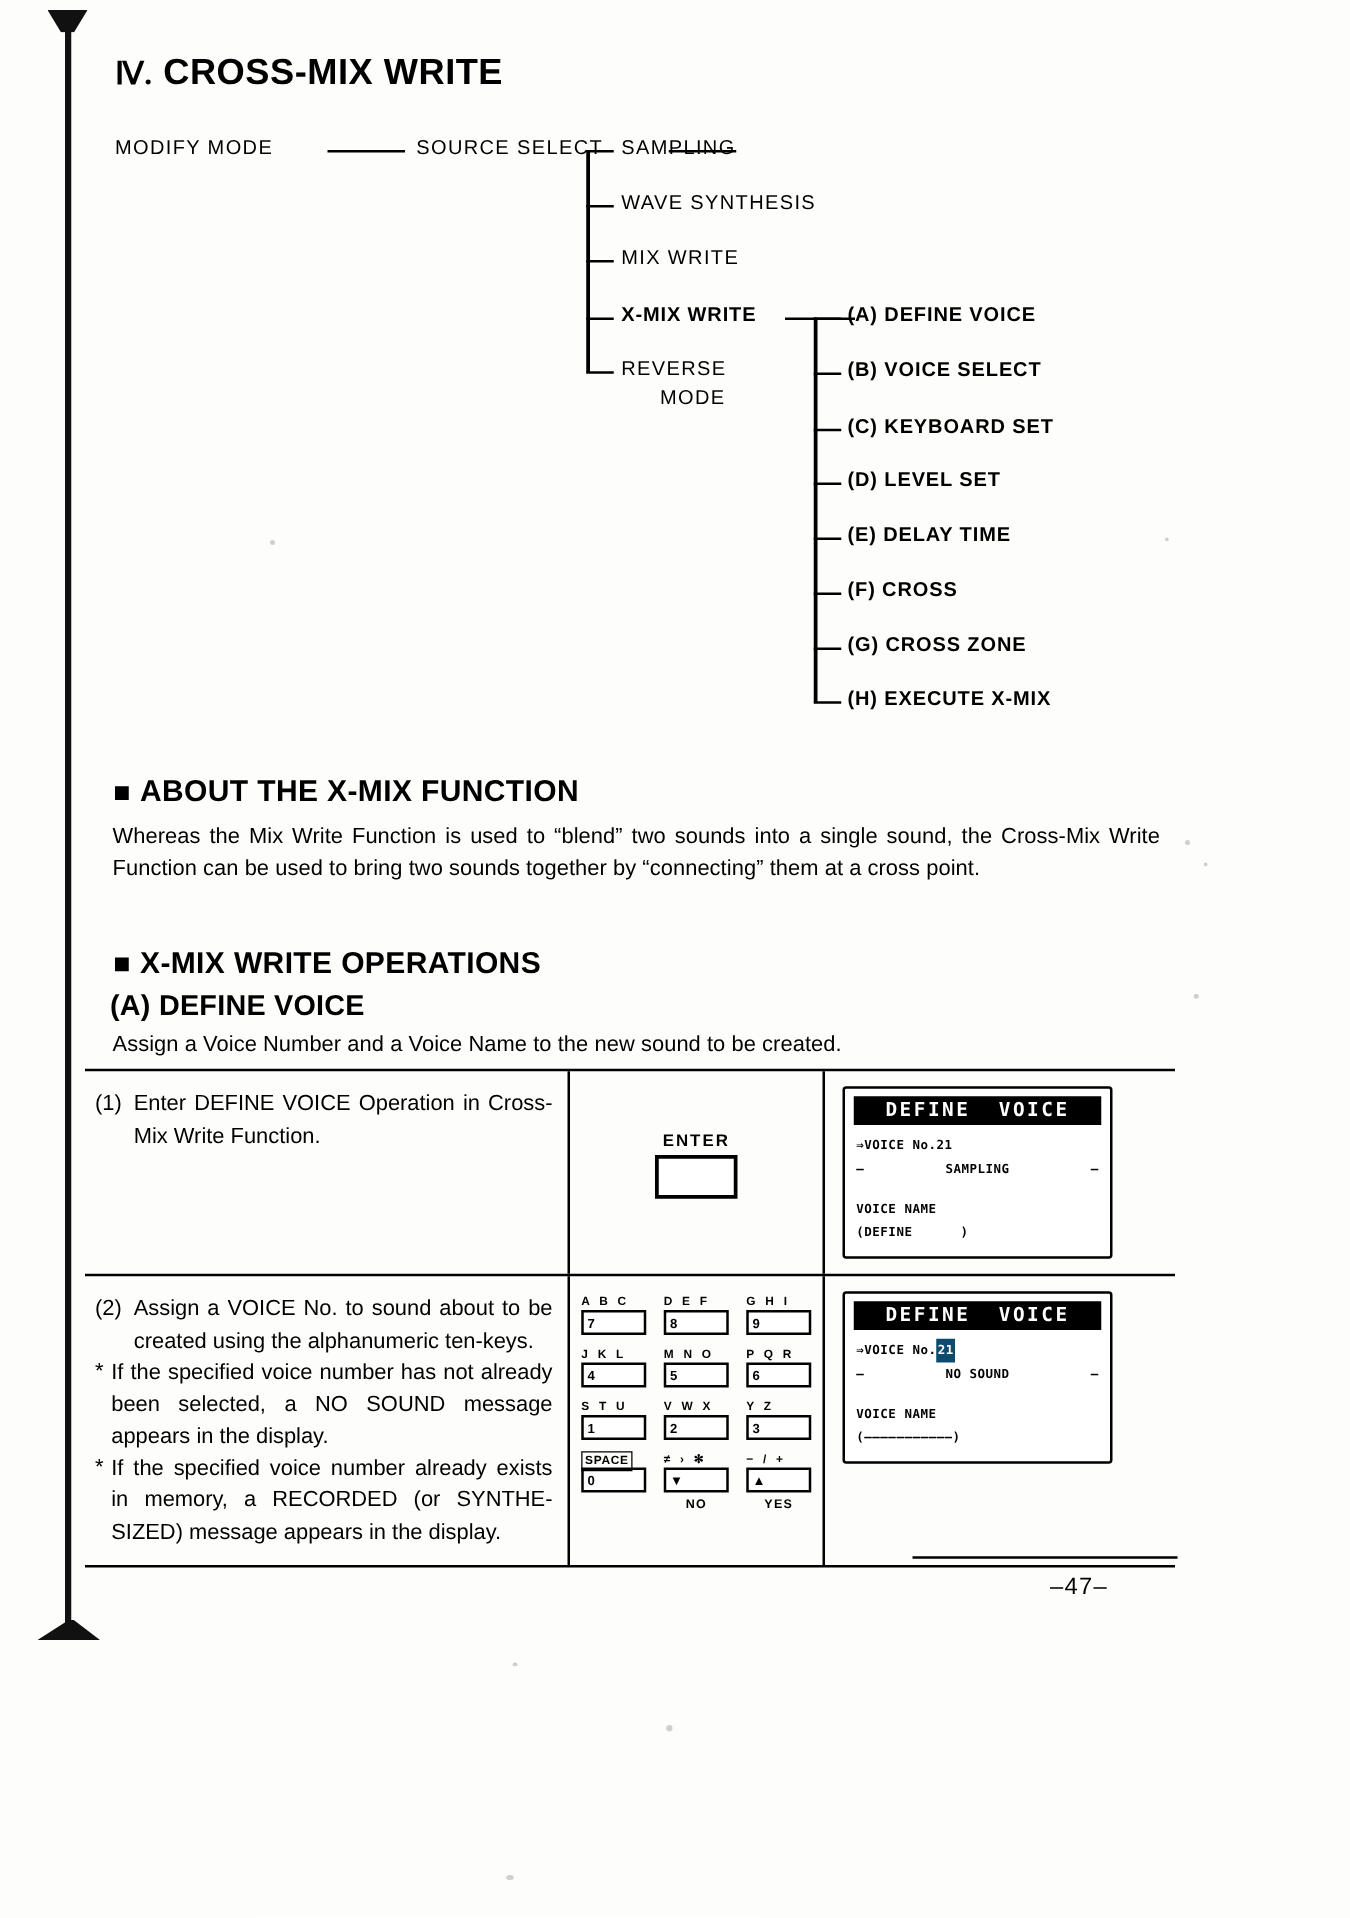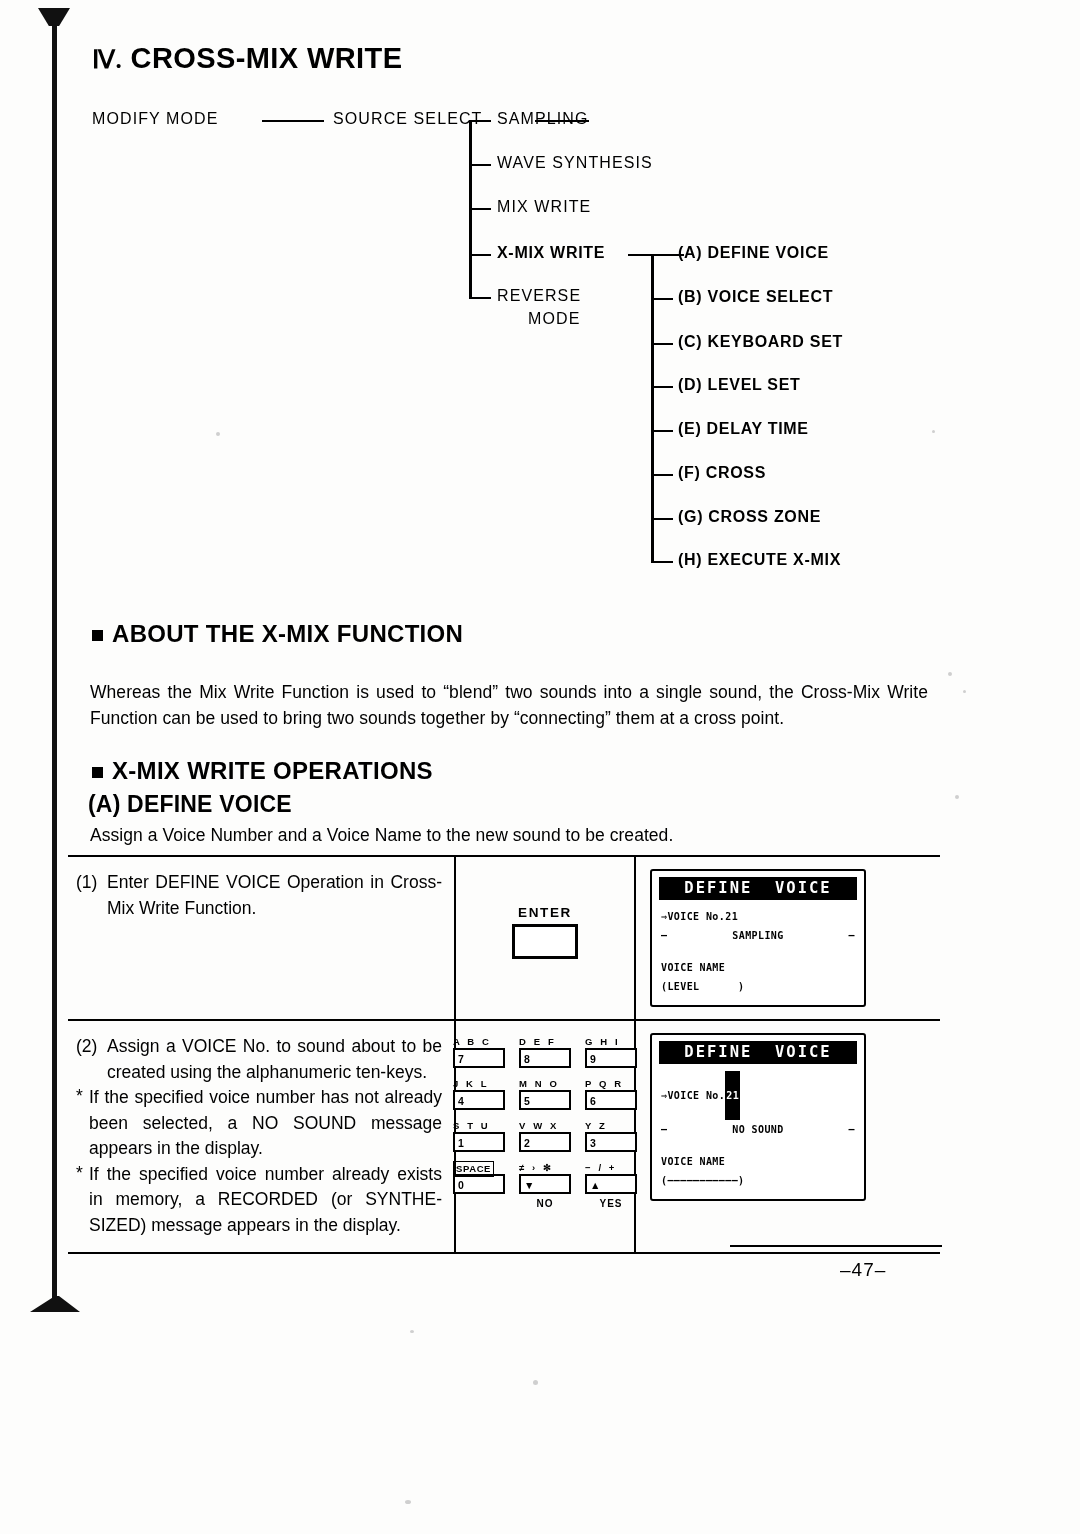--- a/index.html
+++ b/index.html
@@ -139,21 +139,21 @@
   .op-row.divided {
     border-top: 2.2px solid #000;
   }
   .cell-text {
     width: 388px;
     box-sizing: border-box;
     padding: 13px 12px 14px 8px;
     border-right: 2.2px solid #000;
   }
   .cell-keys {
-    width: 180px;
+    width: 204px;
     box-sizing: border-box;
     border-right: 2.2px solid #000;
     position: relative;
   }
   .cell-lcd {
     flex: 1;
     box-sizing: border-box;
     padding: 12px 0 12px 14px;
     position: relative;
   }
@@ -291,23 +291,23 @@
   .lcd-gap {
     height: 13px;
   }
   .lcd-row-flank {
     display: flex;
     align-items: center;
     justify-content: space-between;
   }
   .blink {
     display: inline-block;
-    background: #000000;
+    background: #0c4a6e;
     color: #fff;
-    padding: 15px 1px;
+    padding: 0 1px;
   }
 
   
   #page-rule {
     position: absolute;
     left: 730px;
     top: 1245px;
     width: 212px;
     height: 2px;
     background: #000;
@@ -383,21 +383,21 @@
   <div class="tree-label bold" style="left:678px;top:376px;">(D) LEVEL SET</div>
   <div class="tree-label bold" style="left:678px;top:420px;">(E) DELAY TIME</div>
   <div class="tree-label bold" style="left:678px;top:464px;">(F) CROSS</div>
   <div class="tree-label bold" style="left:678px;top:508px;">(G) CROSS ZONE</div>
   <div class="tree-label bold" style="left:678px;top:551px;">(H) EXECUTE X-MIX</div>
 </div>
 
 <div class="section-head" style="left:92px;top:620px;">
   <span class="bullet-sq"></span><span>ABOUT THE X-MIX FUNCTION</span>
 </div>
-<div class="body-par jt" style="left:90px;top:655px;width:838px;margin-top:24px;">Whereas the Mix Write Function is used to “blend” two sounds into a single sound, the Cross-Mix Write Function can be used to bring two sounds together by “connecting” them at a cross point.</div>
+<div class="body-par jt" style="left:90px;top:655px;width:838px;">Whereas the Mix Write Function is used to “blend” two sounds into a single sound, the Cross-Mix Write Function can be used to bring two sounds together by “connecting” them at a cross point.</div>
 
 <div class="section-head" style="left:92px;top:757px;">
   <span class="bullet-sq"></span><span>X-MIX WRITE OPERATIONS</span>
 </div>
 <div class="sub-head" style="left:88px;top:791px;">(A) DEFINE VOICE</div>
 <div class="body-par" style="left:90px;top:822px;width:840px;">Assign a Voice Number and a Voice Name to the new sound to be created.</div>
 
 <div id="op-table">
 
   <div class="op-row">
@@ -421,21 +421,21 @@
         <div class="lcd-title">DEFINE  VOICE</div>
         <div class="lcd-body">
           <div class="lcd-line">⇒VOICE No.21</div>
           <div class="lcd-line lcd-row-flank">
             <span>–</span>
             <span>SAMPLING</span>
             <span>–</span>
           </div>
           <div class="lcd-gap"></div>
           <div class="lcd-line">VOICE NAME</div>
-          <div class="lcd-line">(LEVEL      )</div>
+          <div class="lcd-line">(DEFINE      )</div>
         </div>
       </div>
     </div>
   </div>
 
   <div class="op-row divided">
 
     <div class="cell-text">
       <div class="step">
         <div class="step-num">(2)</div>

